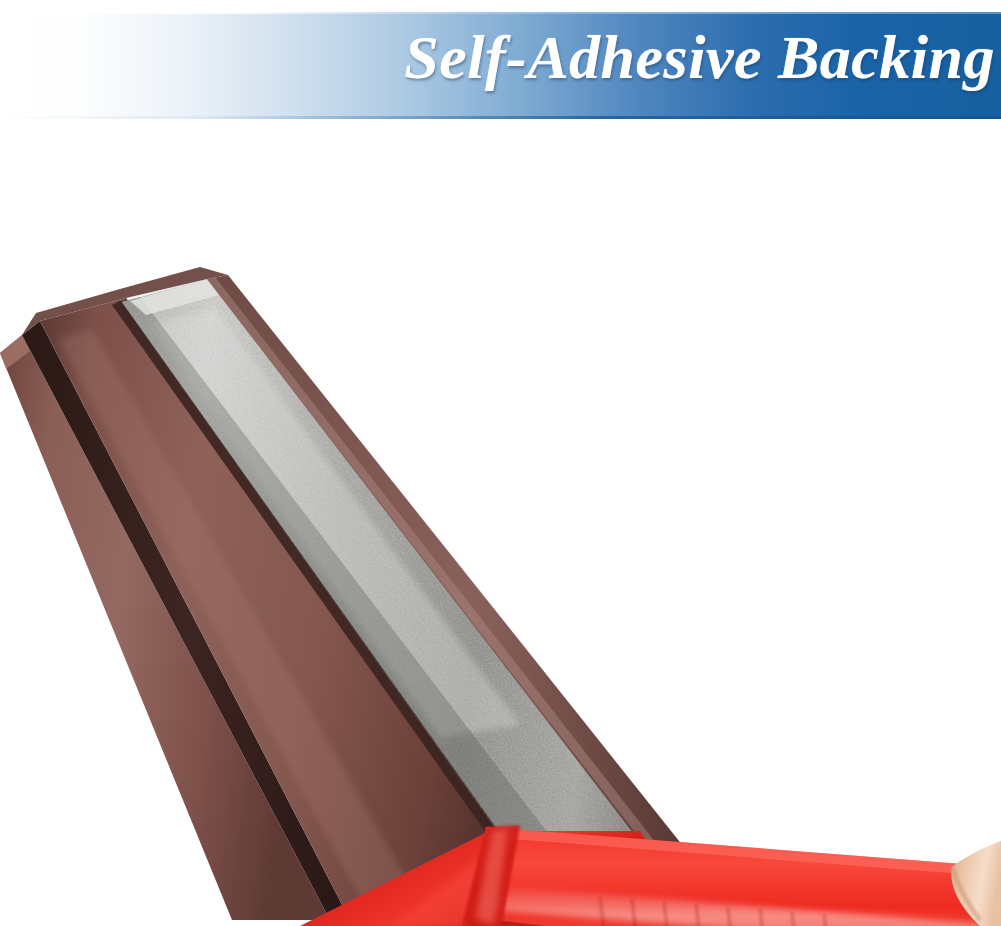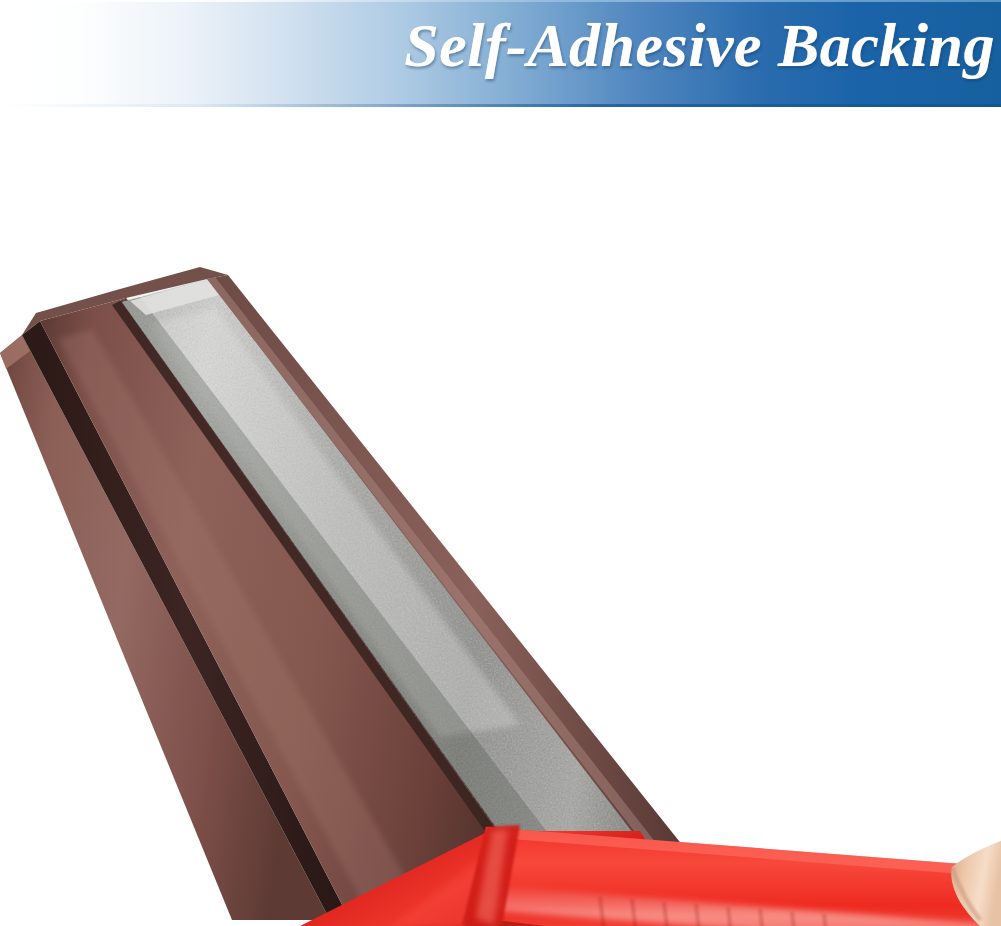--- a/index.html
+++ b/index.html
@@ -2,21 +2,21 @@
 <html><head>
 <meta charset="utf-8">
 <title>Self-Adhesive Backing</title>
 <style>
   html,body{margin:0;padding:0;background:#fff;}
   body{width:1001px;height:926px;overflow:hidden;
        font-family:"Liberation Serif","DejaVu Serif",serif;}
   #page{position:relative;width:1001px;height:926px;background:#ffffff;overflow:hidden;}
 
   
-  #banner{position:absolute;left:0;top:0;width:1001px;height:107px;
+  #banner{position:absolute;left:0;top:12px;width:1001px;height:107px;
           background:linear-gradient(90deg,
               #ffffff 0%, #fdfefe 8%, #edf3f9 18%, #d3e2f0 28%,
               #aecbe4 40%, #7fabd2 52%, #4f86bf 64%, #2a6cae 76%,
               #1a63a8 86%, #17609f 100%);
           overflow:hidden;}
   #banner-toprule{position:absolute;left:0;top:0;width:100%;height:2px;
           background:linear-gradient(90deg,rgba(255,255,255,1) 0%,rgba(255,255,255,.85) 25%,
               rgba(150,190,225,.9) 55%,rgba(90,150,200,.95) 100%);}
   #banner-botrule{position:absolute;left:0;bottom:0;width:100%;height:3px;
           background:linear-gradient(90deg,rgba(255,255,255,0) 0%,rgba(210,228,243,.6) 20%,

